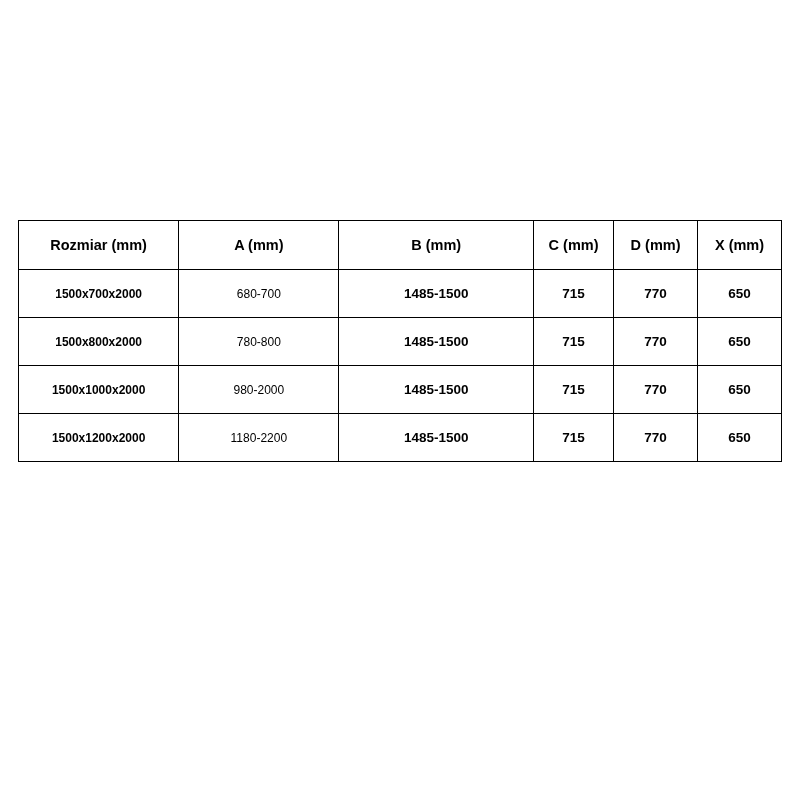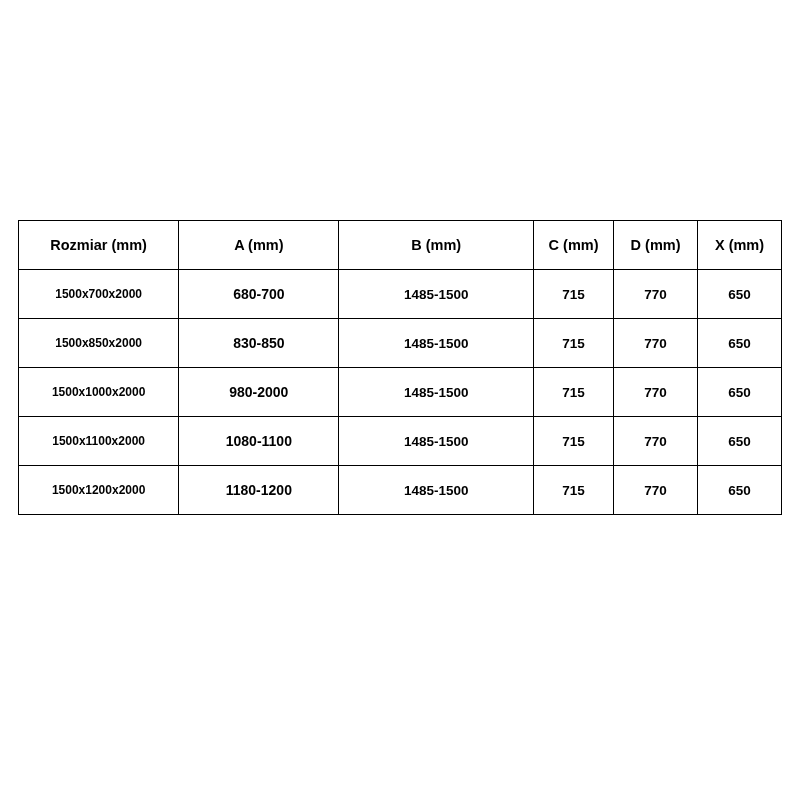--- a/index.html
+++ b/index.html
@@ -46,22 +46,22 @@
   table.spec-table thead th {
     font-weight: bold;
     height: 40px;
     font-size: 14.5px;
   }
   table.spec-table tbody td.cell-size {
     font-weight: bold;
     font-size: 12px;
   }
   table.spec-table tbody td.cell-a {
-    font-weight: bold;
-    font-size: 14px;
+    font-weight: normal;
+    font-size: 12px;
     margin-top: 32px;
   }
   table.spec-table tbody td.cell-b,
   table.spec-table tbody td.cell-c,
   table.spec-table tbody td.cell-d,
   table.spec-table tbody td.cell-x {
     font-weight: bold;
     font-size: 13.5px;
   }
 </style>
@@ -91,46 +91,38 @@
     <tbody>
       <tr>
         <td class="cell-size">1500x700x2000</td>
         <td class="cell-a">680-700</td>
         <td class="cell-b">1485-1500</td>
         <td class="cell-c">715</td>
         <td class="cell-d">770</td>
         <td class="cell-x">650</td>
       </tr>
       <tr>
-        <td class="cell-size">1500x850x2000</td>
-        <td class="cell-a">830-850</td>
+        <td class="cell-size">1500x800x2000</td>
+        <td class="cell-a">780-800</td>
         <td class="cell-b">1485-1500</td>
         <td class="cell-c">715</td>
         <td class="cell-d">770</td>
         <td class="cell-x">650</td>
       </tr>
       <tr>
         <td class="cell-size">1500x1000x2000</td>
         <td class="cell-a">980-2000</td>
         <td class="cell-b">1485-1500</td>
         <td class="cell-c">715</td>
         <td class="cell-d">770</td>
         <td class="cell-x">650</td>
       </tr>
       <tr>
-        <td class="cell-size">1500x1100x2000</td>
-        <td class="cell-a">1080-1100</td>
-        <td class="cell-b">1485-1500</td>
-        <td class="cell-c">715</td>
-        <td class="cell-d">770</td>
-        <td class="cell-x">650</td>
-      </tr>
-      <tr>
         <td class="cell-size">1500x1200x2000</td>
-        <td class="cell-a">1180-1200</td>
+        <td class="cell-a">1180-2200</td>
         <td class="cell-b">1485-1500</td>
         <td class="cell-c">715</td>
         <td class="cell-d">770</td>
         <td class="cell-x">650</td>
       </tr>
     </tbody>
   </table>
 </div>
 
 </body></html>

